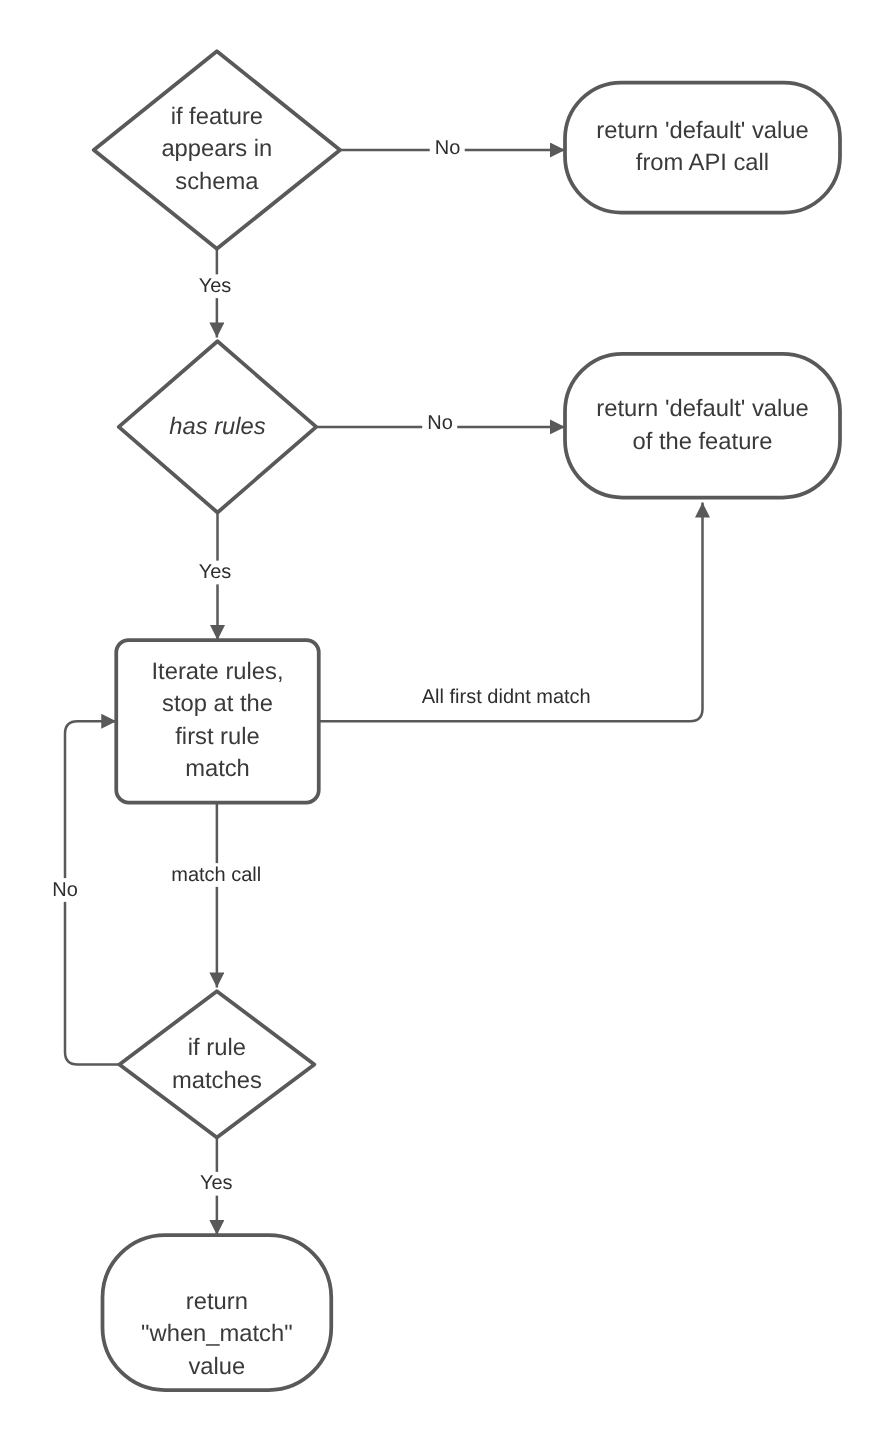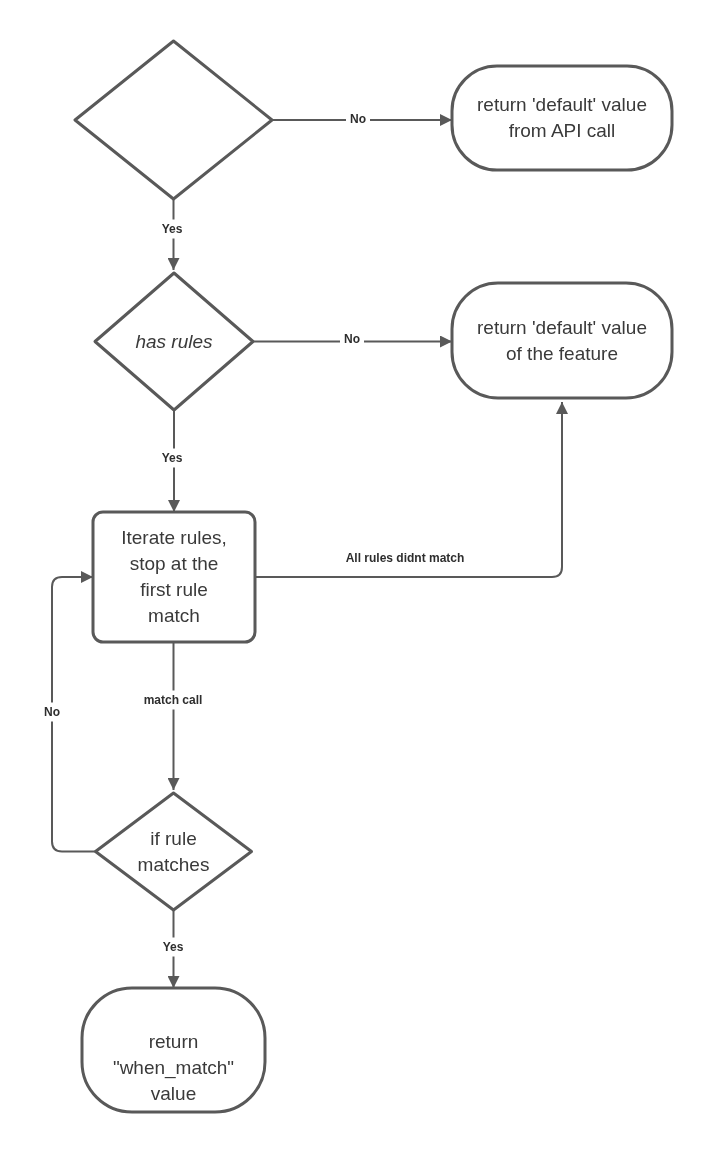--- a/index.html
+++ b/index.html
@@ -33,22 +33,22 @@
     font-size: 19px;
     line-height: 26px;
     color: var(--node-text);
     pointer-events: none;
   }
   .edge-label {
     position: absolute;
     transform: translate(-50%, -50%);
     background: var(--bg);
     padding: 0 4px;
-    font-size: 12px;
-    font-weight: bold;
+    font-size: 16px;
+    font-weight: normal;
     line-height: 19px;
     color: var(--edge-text);
     white-space: nowrap;
     pointer-events: none;
   }
 </style>
 </head>
 <body>
 
 <div class="canvas">
@@ -71,37 +71,40 @@
 
     <polygon class="shape" points="173.5,41 272,120 173.5,199 75,120"></polygon>
     <rect class="shape" x="452" y="66" width="220" height="104" rx="45" ry="45"></rect>
     <polygon class="shape" points="174,273 253,341.5 174,410 95,341.5"></polygon>
     <rect class="shape" x="452" y="283" width="220" height="115" rx="46" ry="46"></rect>
     <rect class="shape" x="93" y="512" width="162" height="130" rx="10" ry="10"></rect>
     <polygon class="shape" points="173.5,793 251.5,851.5 173.5,910 95.5,851.5"></polygon>
     <rect class="shape" x="82" y="988" width="183" height="124" rx="50" ry="50"></rect>
   </svg>
 
+  <div class="node-label" style="left:75px; top:41px; width:197px; height:158px;">if feature
+appears in
+schema</div>
   <div class="node-label" style="left:452px; top:66px; width:220px; height:104px;">return 'default' value
 from API call</div>
   <div class="node-label" style="left:95px; top:273px; width:158px; height:137px;font-style:italic;">has rules</div>
   <div class="node-label" style="left:452px; top:283px; width:220px; height:115px;">return 'default' value
 of the feature</div>
   <div class="node-label" style="left:95.5px; top:793px; width:156px; height:117px;">if rule
 matches</div>
   <div class="node-label" style="left:93px; top:512px; width:162px; height:130px;">Iterate rules,
 stop at the
 first rule
 match</div>
   <div class="node-label" style="left:82px; top:988px; width:183px; height:160px;">return
 "when_match"
 value</div>
 
   <div class="edge-label" style="left:358px; top:119px;">No</div>
   <div class="edge-label" style="left:172px; top:229px;">Yes</div>
   <div class="edge-label" style="left:352px; top:339px;">No</div>
   <div class="edge-label" style="left:172px; top:458px;">Yes</div>
-  <div class="edge-label" style="left:405px; top:558px;">All rules didnt match</div>
+  <div class="edge-label" style="left:405px; top:558px;">All first didnt match</div>
   <div class="edge-label" style="left:173px; top:700px;">match call</div>
   <div class="edge-label" style="left:52px; top:712px;">No</div>
   <div class="edge-label" style="left:173px; top:947px;">Yes</div>
 
 </div>
 
 </body></html>

